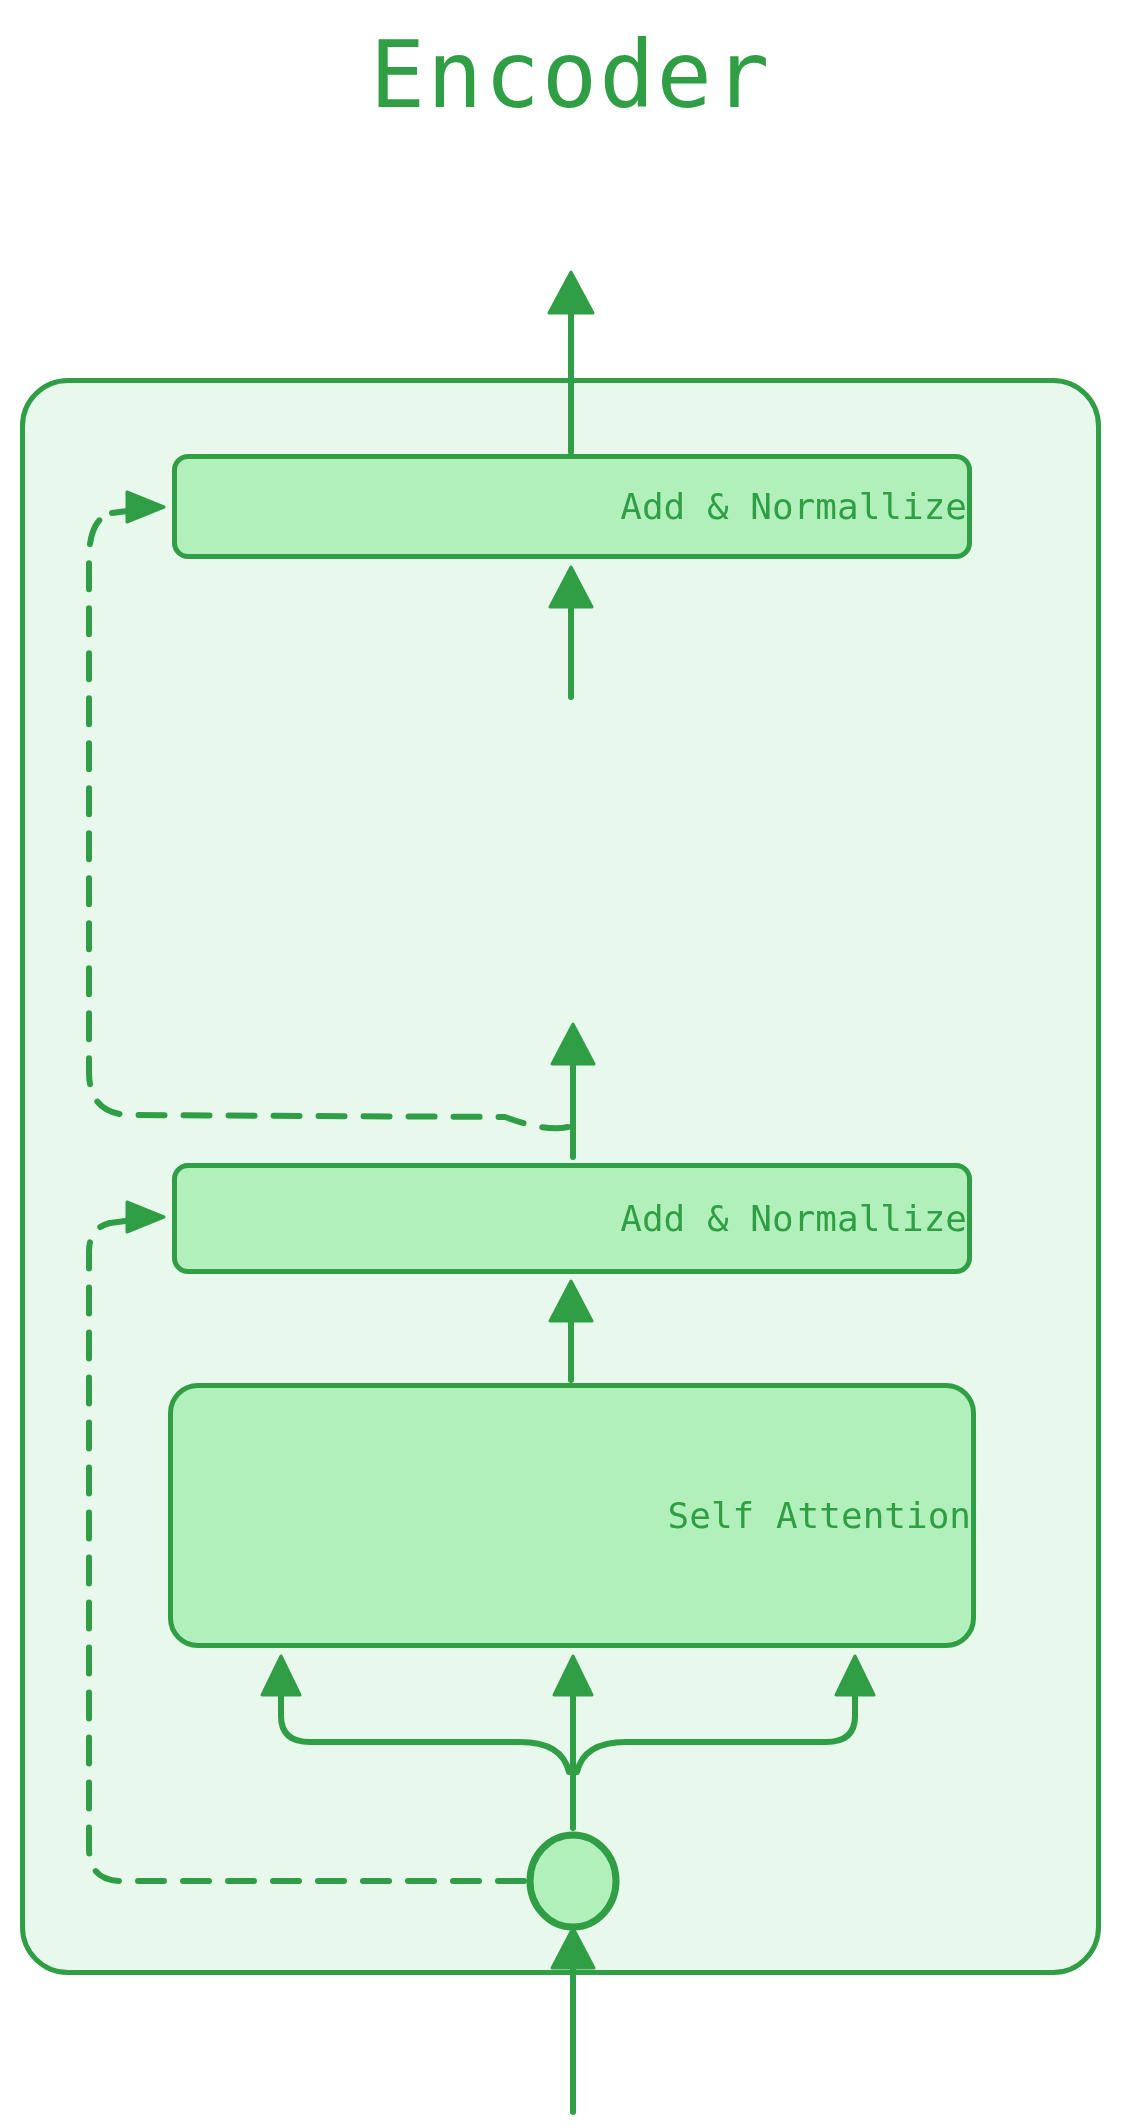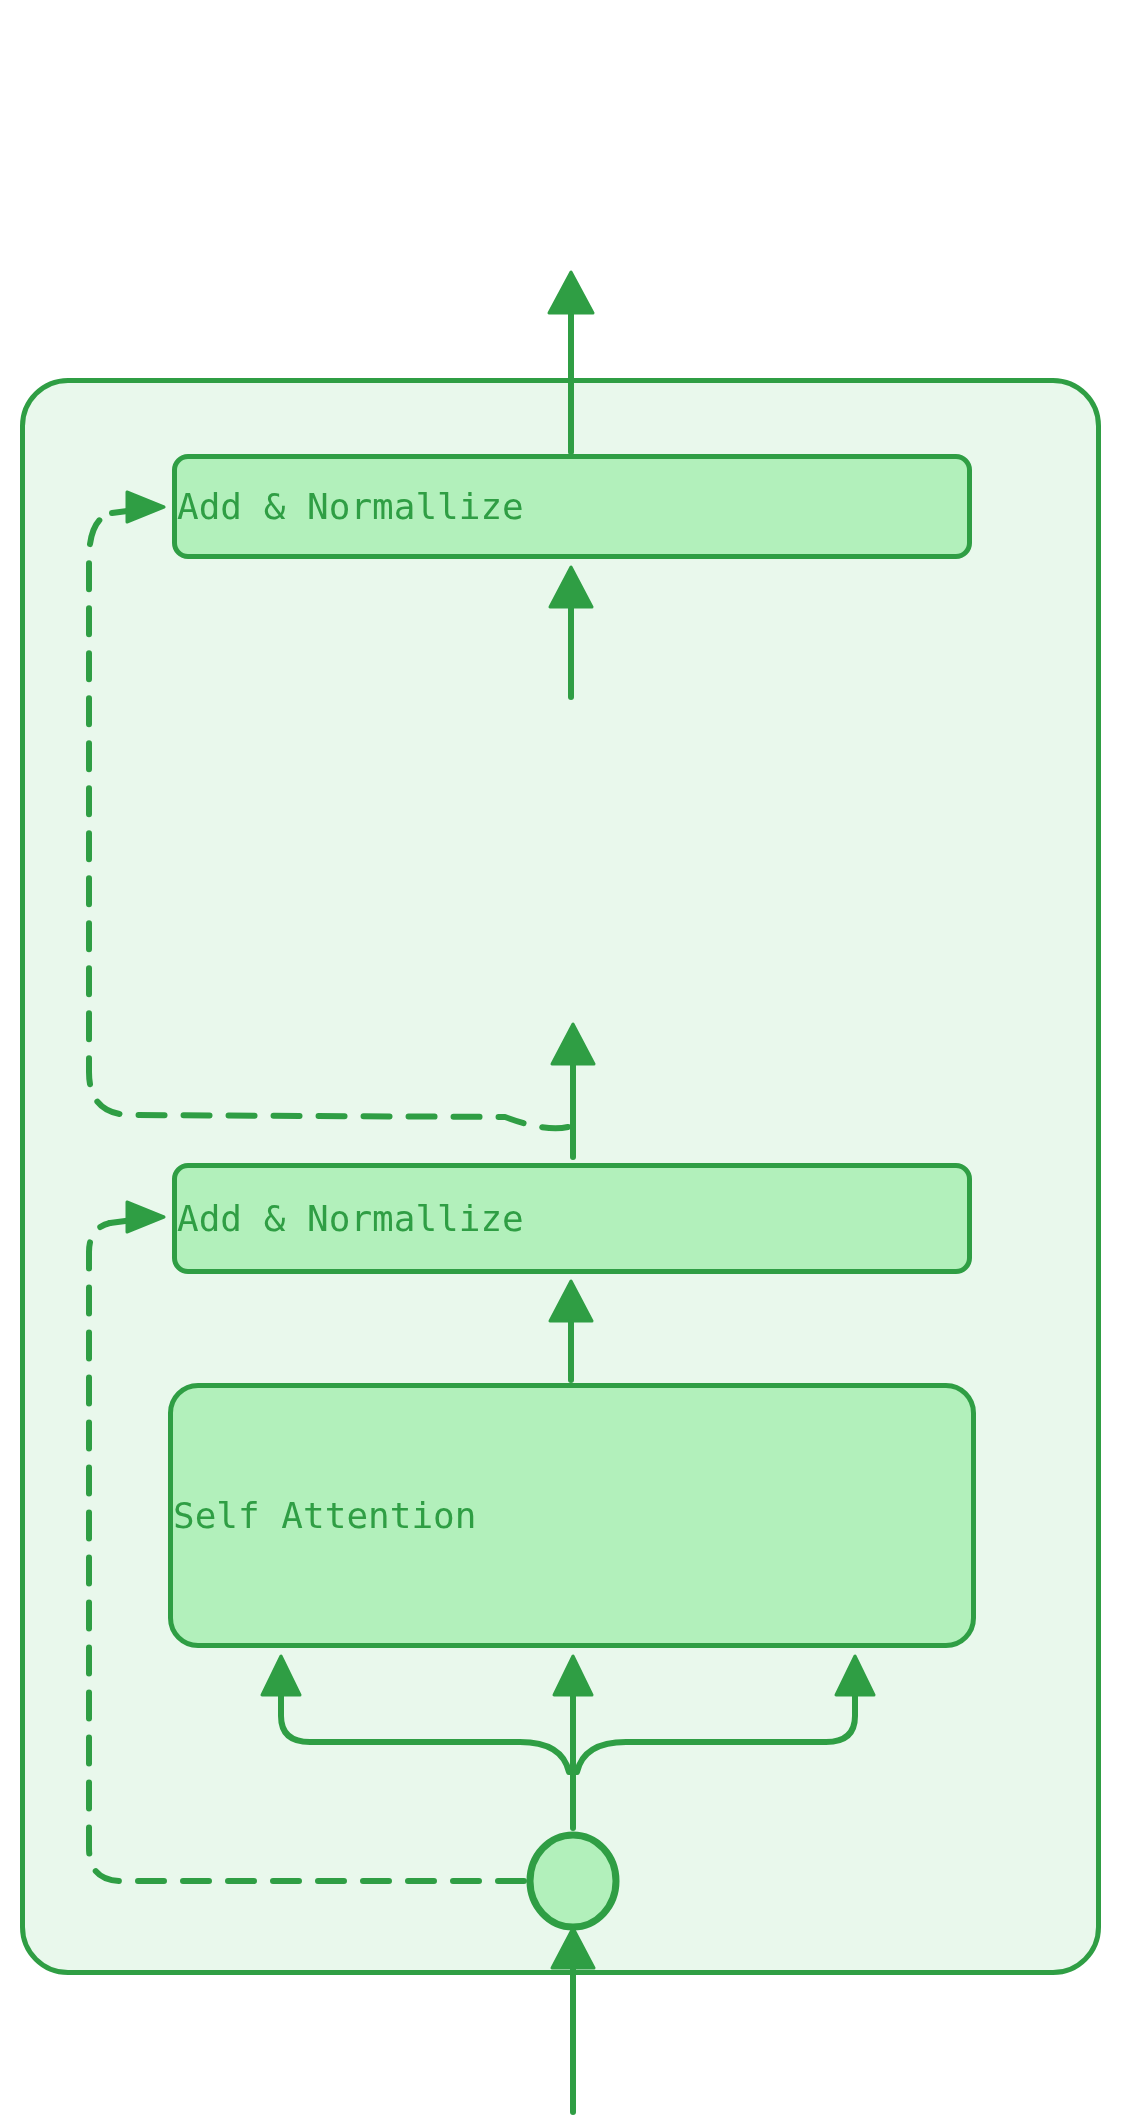--- a/index.html
+++ b/index.html
@@ -30,21 +30,21 @@
     background: #e9f8ec;
     border: 5px solid #2f9e44;
     border-radius: 48px;
   }
   .node {
     position: absolute;
     background: #b2f0bb;
     border: 5px solid #2f9e44;
     display: flex;
     align-items: center;
-    justify-content: flex-start;
+    justify-content: flex-end;
     color: #2f9e44;
     font-size: 36px;
     white-space: nowrap;
   }
   .node-addnorm-top    { left: 172px; top: 454px;  width: 790px; height: 95px;  border-radius: 16px; }
   .node-feedforward    { left: 168px; top: 704px;  width: 798px; height: 298px; border-radius: 30px; }
   .node-addnorm-bottom { left: 172px; top: 1163px; width: 790px; height: 101px; border-radius: 16px; }
   .node-selfattention  { left: 168px; top: 1383px; width: 798px; height: 255px; border-radius: 30px; }
   svg.edges {
     position: absolute;
@@ -62,20 +62,21 @@
   }
   svg.edges .dashed { stroke-dasharray: 26 19; }
   svg.edges .head { fill: #2f9e44; stroke: #2f9e44; stroke-width: 3; stroke-linejoin: round; }
   svg.edges .junction { fill: #b2f0bb; stroke: #2f9e44; stroke-width: 7; }
 </style>
 </head>
 <body>
 
 <div class="stage">
 
+  <div class="title">Encoder</div>
 
   <div class="container-box"></div>
 
   <svg class="edges" viewBox="0 0 1123 2127">
 
     <g>
       <path class="stroke" d="M 571 452 L 571 308"></path>
       <polygon class="head" points="571,272 549,313 593,313"></polygon>
     </g>
 

